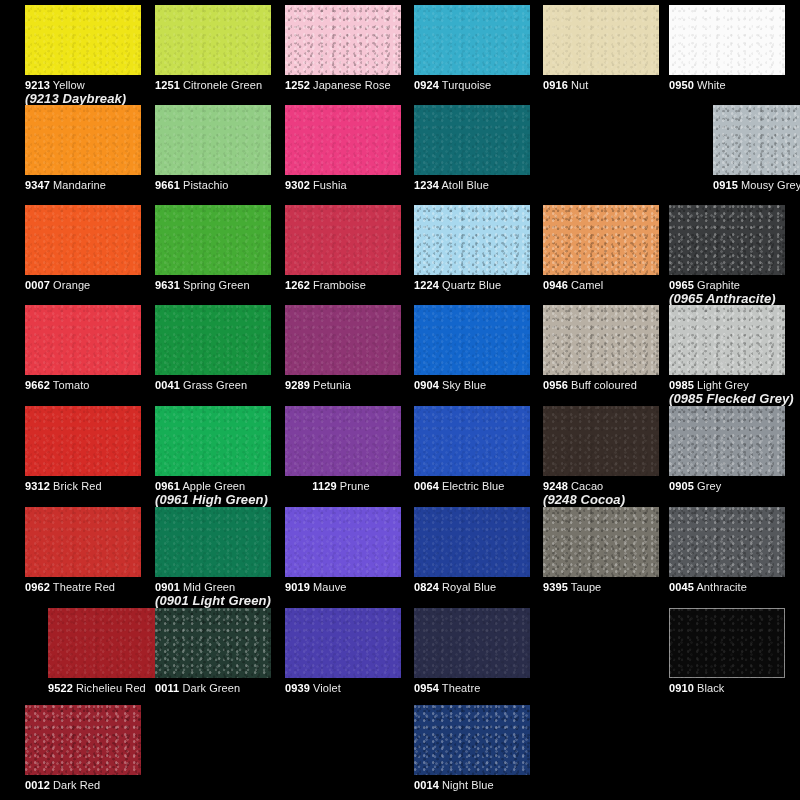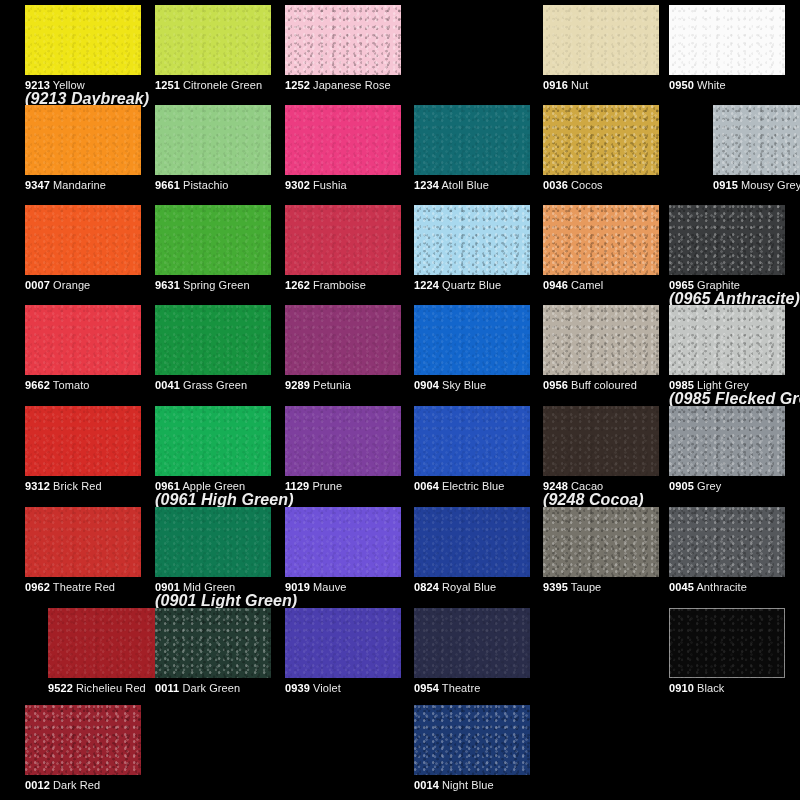--- a/index.html
+++ b/index.html
@@ -60,21 +60,21 @@
     font-weight: bold;
     color: #ffffff;
   }
   .swatch-label .name {
     font-weight: normal;
     color: #eaeaea;
   }
   .swatch-alt {
     display: block;
     margin-top: 1px;
-    font-size: 16px;
+    font-size: 13px;
     line-height: 12px;
     font-style: italic;
     font-weight: bold;
     color: #ededed;
     white-space: nowrap;
   }
 </style>
 </head>
 <body>
 
@@ -84,20 +84,24 @@
       <div class="swatch-label"><span class="code">9213</span> <span class="name">Yellow</span><span class="swatch-alt">(9213 Daybreak)</span></div>
     </div>
     <div class="swatch-cell" style="left: 155px; top: 5px;">
       <div class="swatch-chip" title="Citronele Green" style="background-color: rgb(199, 223, 78);"></div>
       <div class="swatch-label"><span class="code">1251</span> <span class="name">Citronele Green</span></div>
     </div>
     <div class="swatch-cell" style="left: 285px; top: 5px;">
       <div class="swatch-chip mottled" title="Japanese Rose" style="background-color: rgb(246, 198, 213);"></div>
       <div class="swatch-label"><span class="code">1252</span> <span class="name">Japanese Rose</span></div>
     </div>
+    <div class="swatch-cell" style="left: 414px; top: 5px;">
+      <div class="swatch-chip" title="Turquoise" style="background-color: rgb(55, 174, 203);"></div>
+      <div class="swatch-label"><span class="code">0924</span> <span class="name">Turquoise</span></div>
+    </div>
     <div class="swatch-cell" style="left: 543px; top: 5px;">
       <div class="swatch-chip" title="Nut" style="background-color: rgb(230, 219, 180);"></div>
       <div class="swatch-label"><span class="code">0916</span> <span class="name">Nut</span></div>
     </div>
     <div class="swatch-cell" style="left: 669px; top: 5px;">
       <div class="swatch-chip" title="White" style="background-color: rgb(251, 251, 251);"></div>
       <div class="swatch-label"><span class="code">0950</span> <span class="name">White</span></div>
     </div>
     <div class="swatch-cell" style="left: 25px; top: 105px;">
       <div class="swatch-chip" title="Mandarine" style="background-color: rgb(247, 145, 30);"></div>
@@ -108,24 +112,20 @@
       <div class="swatch-label"><span class="code">9661</span> <span class="name">Pistachio</span></div>
     </div>
     <div class="swatch-cell" style="left: 285px; top: 105px;">
       <div class="swatch-chip" title="Fushia" style="background-color: rgb(236, 60, 129);"></div>
       <div class="swatch-label"><span class="code">9302</span> <span class="name">Fushia</span></div>
     </div>
     <div class="swatch-cell" style="left: 414px; top: 105px;">
       <div class="swatch-chip" title="Atoll Blue" style="background-color: rgb(19, 107, 114);"></div>
       <div class="swatch-label"><span class="code">1234</span> <span class="name">Atoll Blue</span></div>
     </div>
-    <div class="swatch-cell" style="left: 543px; top: 105px;">
-      <div class="swatch-chip mottled" title="Cocos" style="background-color: rgb(207, 168, 66);"></div>
-      <div class="swatch-label"><span class="code">0036</span> <span class="name">Cocos</span></div>
-    </div>
     <div class="swatch-cell" style="left: 669px; top: 105px; margin-left: 44px;">
       <div class="swatch-chip mottled" title="Mousy Grey" style="background-color: rgb(179, 188, 193);"></div>
       <div class="swatch-label"><span class="code">0915</span> <span class="name">Mousy Grey</span></div>
     </div>
     <div class="swatch-cell" style="left: 25px; top: 205px; text-decoration: underline;">
       <div class="swatch-chip" title="Orange" style="background-color: rgb(241, 90, 34);"></div>
       <div class="swatch-label"><span class="code">0007</span> <span class="name">Orange</span></div>
     </div>
     <div class="swatch-cell" style="left: 155px; top: 205px;">
       <div class="swatch-chip" title="Spring Green" style="background-color: rgb(69, 172, 52);"></div>
@@ -172,21 +172,21 @@
       <div class="swatch-label"><span class="code">0985</span> <span class="name">Light Grey</span><span class="swatch-alt">(0985 Flecked Grey)</span></div>
     </div>
     <div class="swatch-cell" style="left: 25px; top: 406px;">
       <div class="swatch-chip" title="Brick Red" style="background-color: rgb(213, 43, 38);"></div>
       <div class="swatch-label"><span class="code">9312</span> <span class="name">Brick Red</span></div>
     </div>
     <div class="swatch-cell" style="left: 155px; top: 406px;">
       <div class="swatch-chip" title="Apple Green" style="background-color: rgb(22, 174, 85);"></div>
       <div class="swatch-label"><span class="code">0961</span> <span class="name">Apple Green</span><span class="swatch-alt">(0961 High Green)</span></div>
     </div>
-    <div class="swatch-cell" style="left: 285px; top: 406px;">
+    <div class="swatch-cell" style="left: 285px; top: 406px; text-align: center;">
       <div class="swatch-chip" title="Prune" style="background-color: rgb(126, 63, 158);"></div>
       <div class="swatch-label"><span class="code">1129</span> <span class="name">Prune</span></div>
     </div>
     <div class="swatch-cell" style="left: 414px; top: 406px;">
       <div class="swatch-chip" title="Electric Blue" style="background-color: rgb(37, 82, 189);"></div>
       <div class="swatch-label"><span class="code">0064</span> <span class="name">Electric Blue</span></div>
     </div>
     <div class="swatch-cell" style="left: 543px; top: 406px;">
       <div class="swatch-chip" title="Cacao" style="background-color: rgb(56, 45, 40);"></div>
       <div class="swatch-label"><span class="code">9248</span> <span class="name">Cacao</span><span class="swatch-alt">(9248 Cocoa)</span></div>

